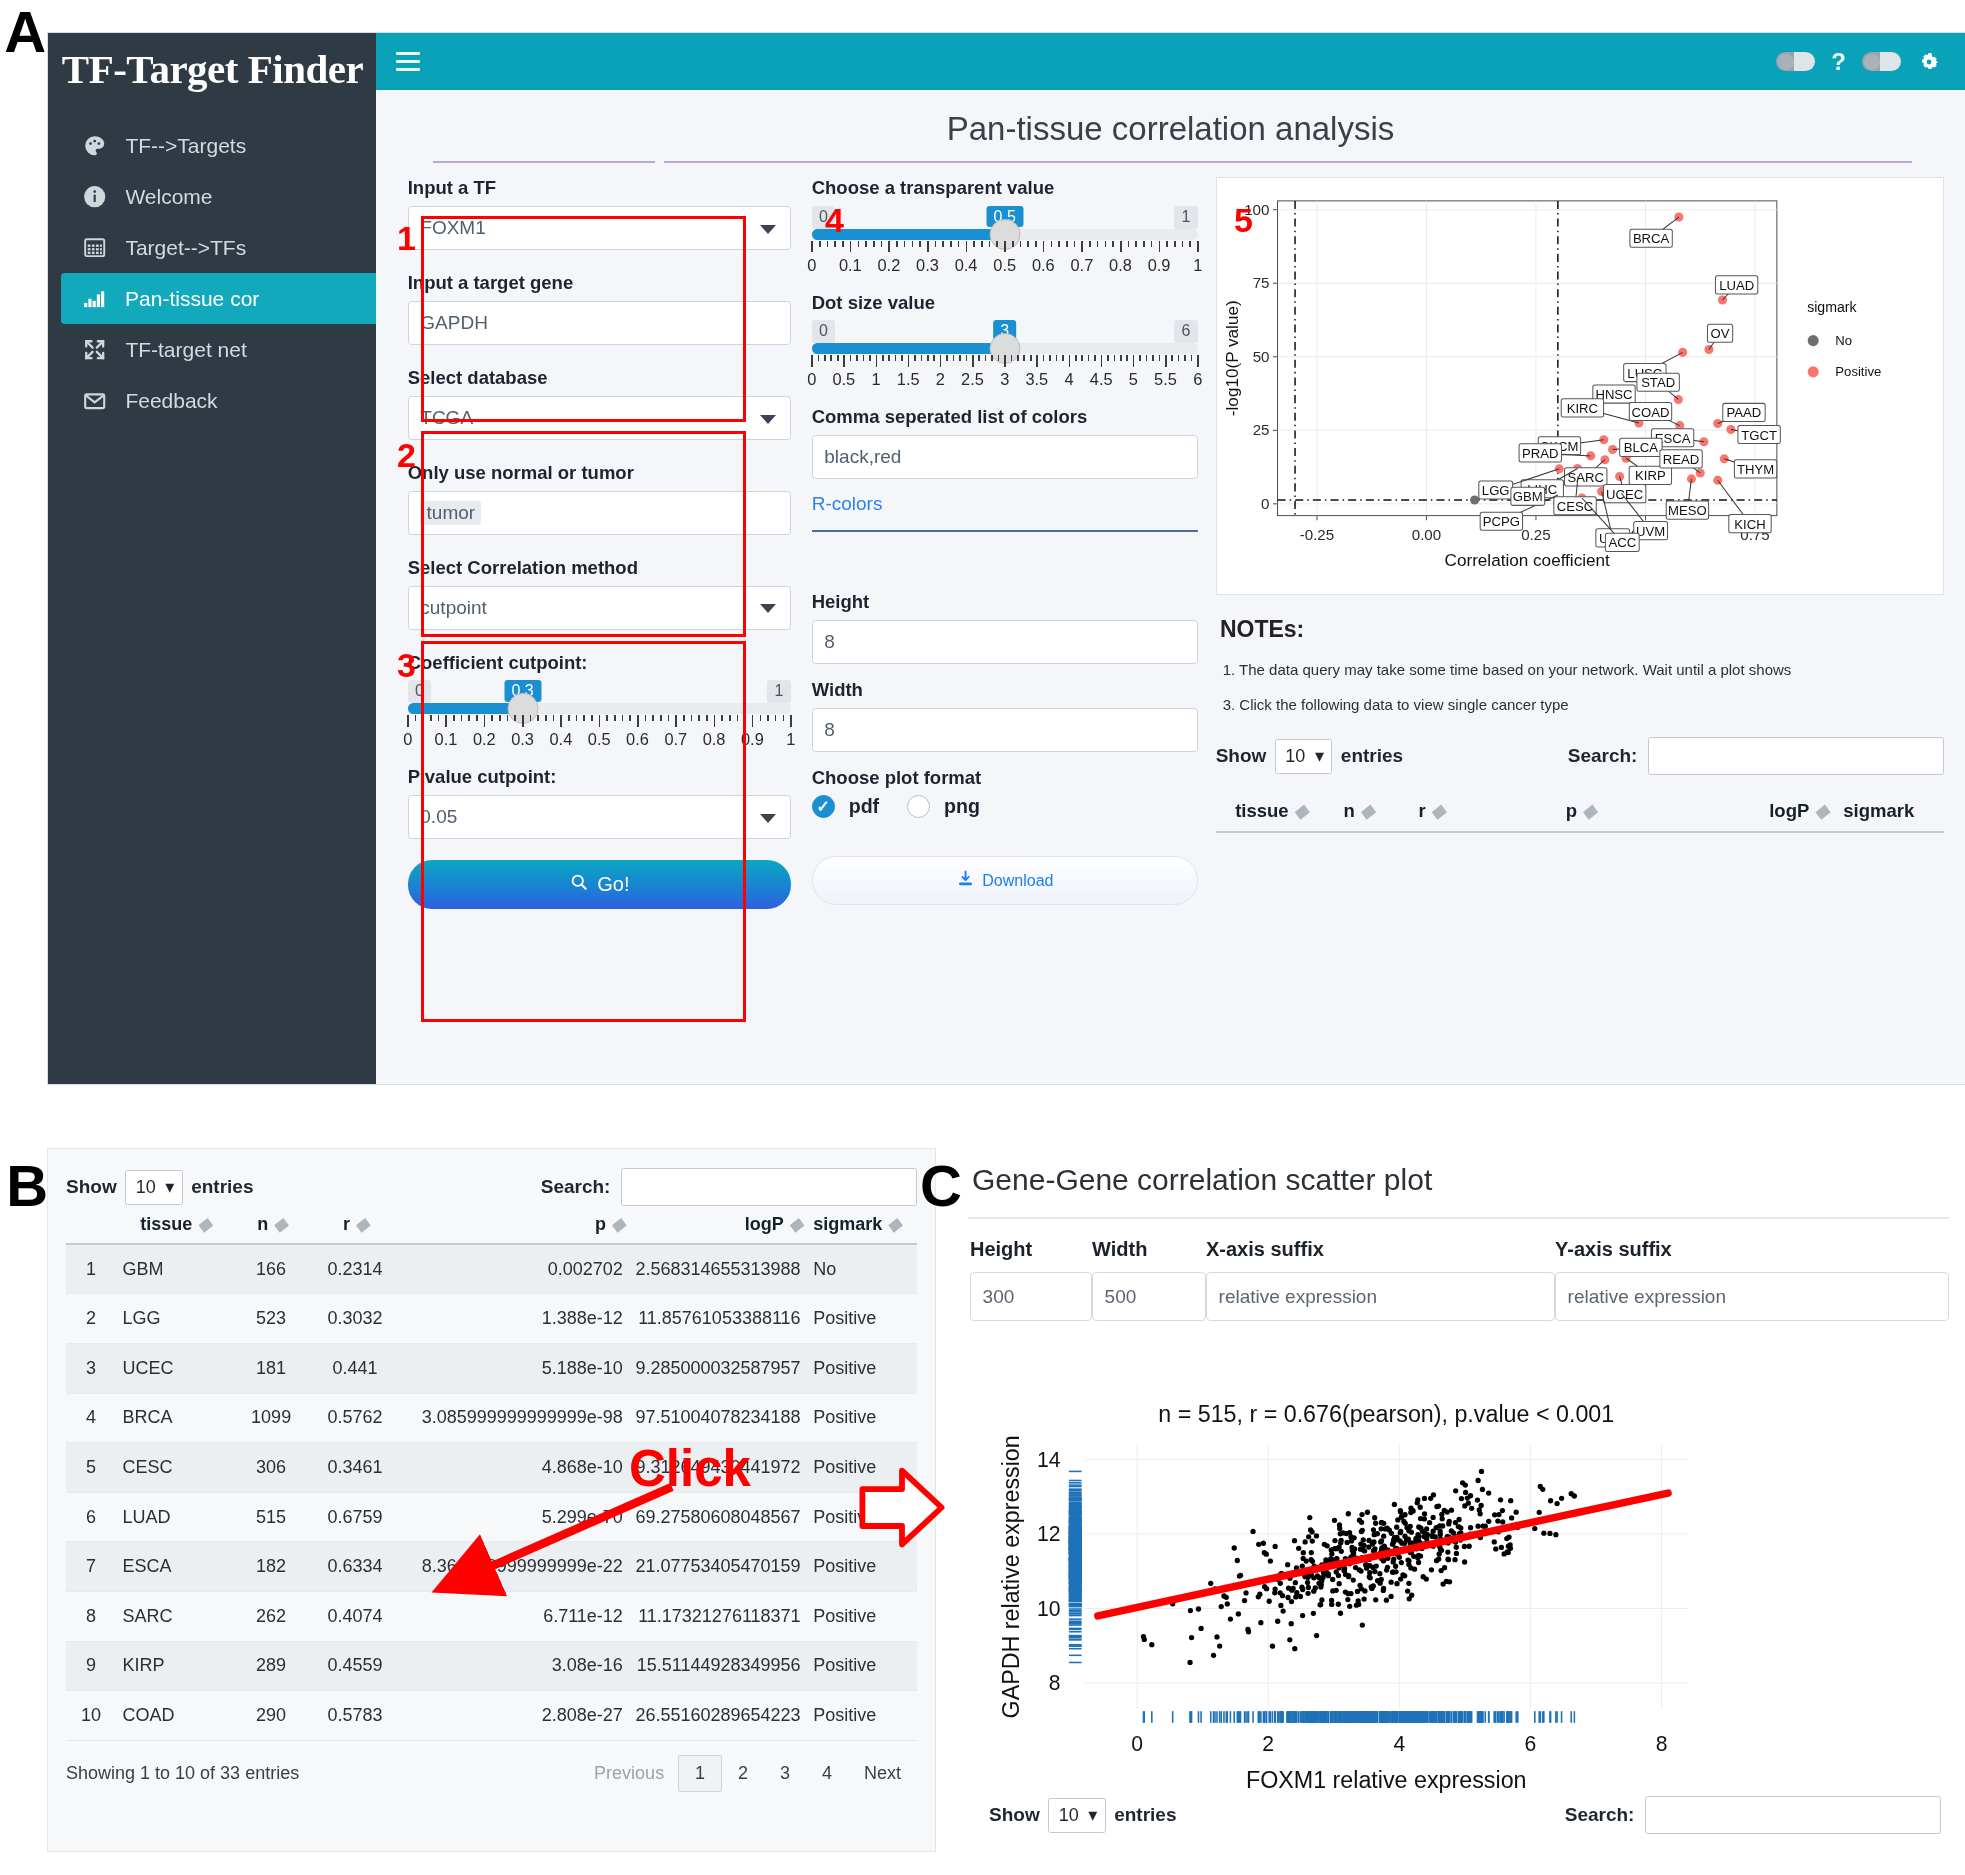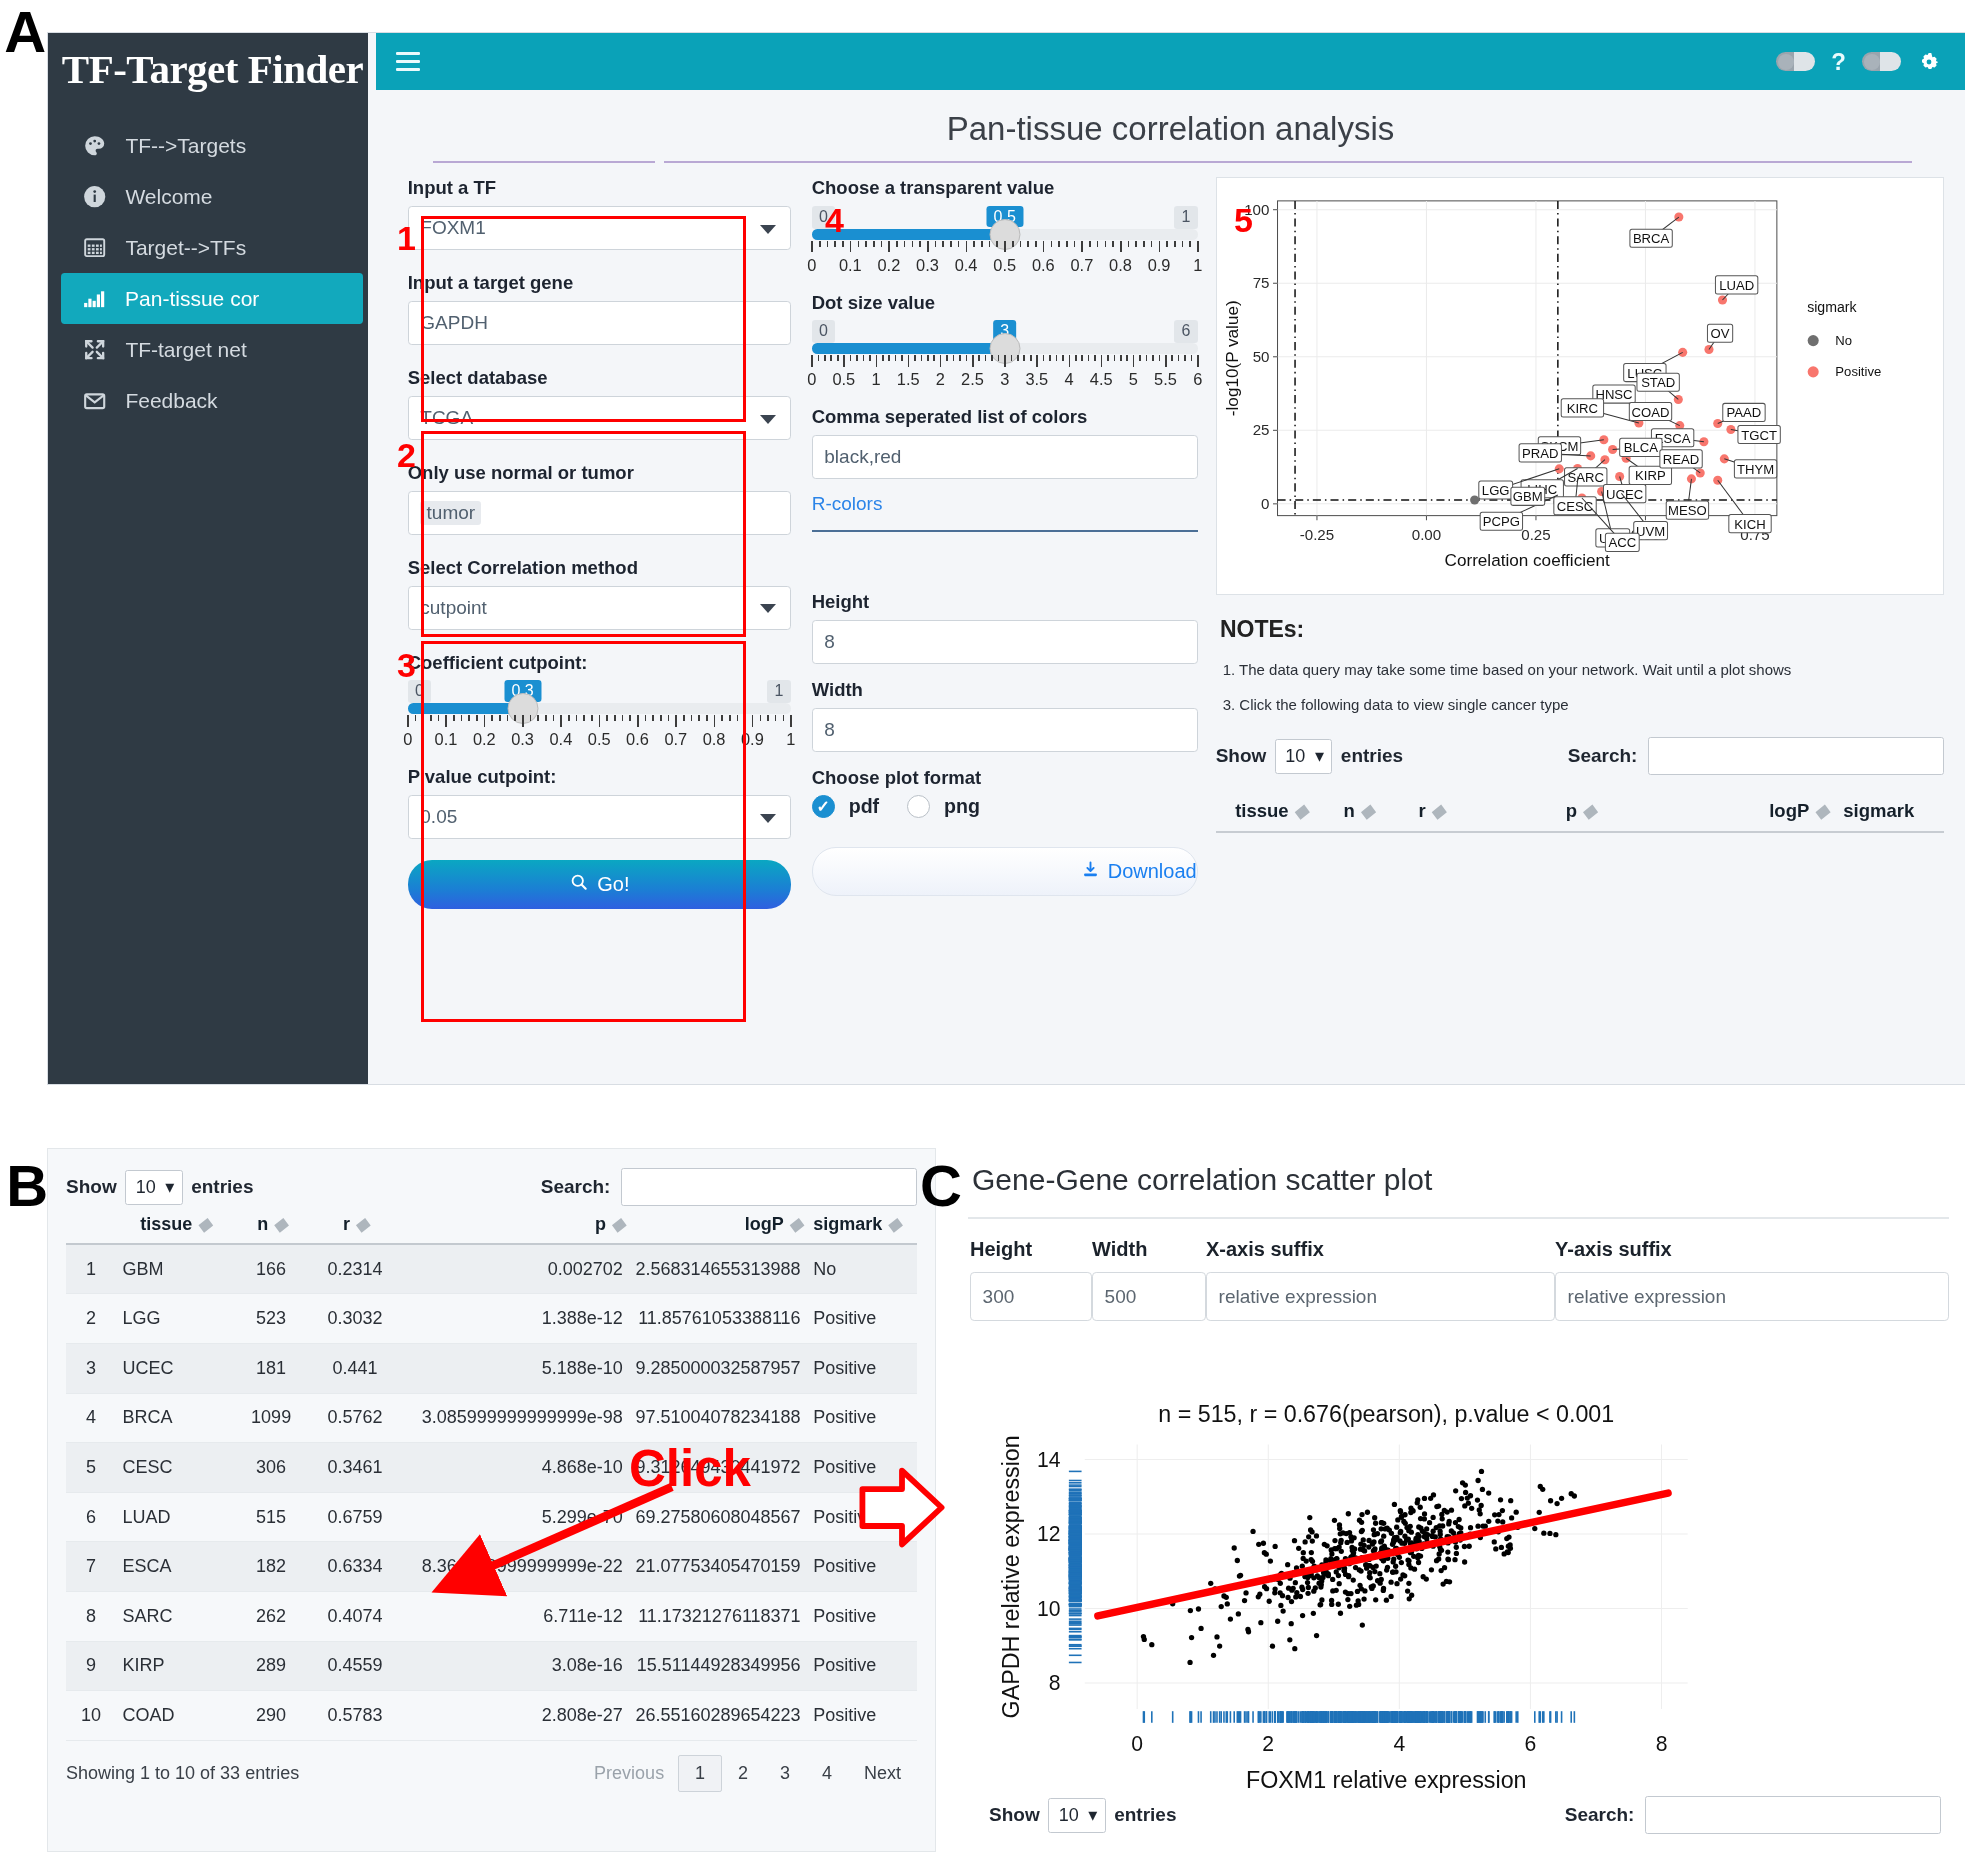--- a/index.html
+++ b/index.html
@@ -8,21 +8,21 @@
 
   
   .panel-letter { position: absolute; font-family: "Liberation Sans", sans-serif;
     font-weight: bold; font-size: 58px; color: #000; line-height: 1; z-index: 60; }
 
   
   #panelA { position: absolute; left: 47px; top: 32px; width: 1919px; height: 1053px;
     background: #f4f6f9; border: 0.5px solid #d8dde3; overflow: hidden; }
 
   
-  .sidebar { position: absolute; left: 0; top: 0; width: 320px; height: 100%;
+  .sidebar { position: absolute; left: 0; top: 0; width: 372px; height: 100%;
     background: #2f3a44; }
   .brand { color: #fff; font-family: "Liberation Serif", serif; font-weight: bold;
     font-size: 41px; padding: 11.6px 0 0 13.8px; letter-spacing: -0.5px; white-space: nowrap; }
   .nav { margin-top: 27.5px; }
   .nav-item { display: flex; align-items: center; gap: 18px; height: 51px;
     padding-left: 34px; color: #d4dae0; font-size: 21px; }
   .nav-item.active { background: #12a9bd; color: #fff; margin: 0 5.3px 0 12.7px;
     border-radius: 3.7px; padding-left: 21px; }
   .nav-ico { width: 25.4px; height: 25.4px; display: flex; align-items: center;
     justify-content: center; flex: 0 0 25.4px; }
@@ -97,23 +97,23 @@
   .radio { width: 23px; height: 23px; border-radius: 50%; border: 1.6px solid #b9c0c7;
     background: #fff; position: relative; }
   .radio.on { background: #1a8fd1; border-color: #1a8fd1; }
   .radio.on::after { content: "\2713"; position: absolute; left: 50%; top: 50%;
     transform: translate(-50%,-52%); color: #fff; font-size: 16px; font-weight: bold; }
   .radio-lab { font-size: 19.6px; font-weight: bold; color: #1d2430; margin-right: 13.8px; }
 
   .btn-go { margin-top: 21px; height: 49px; border-radius: 24px; color: #fff;
     display: flex; align-items: center; justify-content: center; gap: 8.5px;
     font-size: 20px; background: linear-gradient(180deg,#0aa7c2 0%,#1b7fd4 60%,#2f5fe0 100%); }
-  .btn-dl { margin-top: 29px; height: 49px; border-radius: 24px; color: #1a7ff0;
-    display: flex; align-items: center; justify-content: flex-end; gap: 7.4px;
-    font-size: 20px; background: linear-gradient(180deg,#ffffff 0%,#eef2fa 100%);
+  .btn-dl { margin-top: 38px; height: 49px; border-radius: 24px; color: #1a7ff0;
+    display: flex; align-items: center; justify-content: center; gap: 7.4px;
+    font-size: 16px; background: linear-gradient(180deg,#ffffff 0%,#eef2fa 100%);
     border: 0.5px solid #dfe5ee; }
 
   
   .plotcard { background: #fff; border: 0.5px solid #dde2e7; height: 418px;
     position: relative; }
   .notes-h { font-size: 23px; font-weight: bold; color: #222; margin: 21px 0 0 4.2px; }
   .note { font-size: 15px; color: #2b3038; margin-top: 18px; margin-left: 7px; }
   .note a { color: #2b84e8; text-decoration: none; }
 
   

